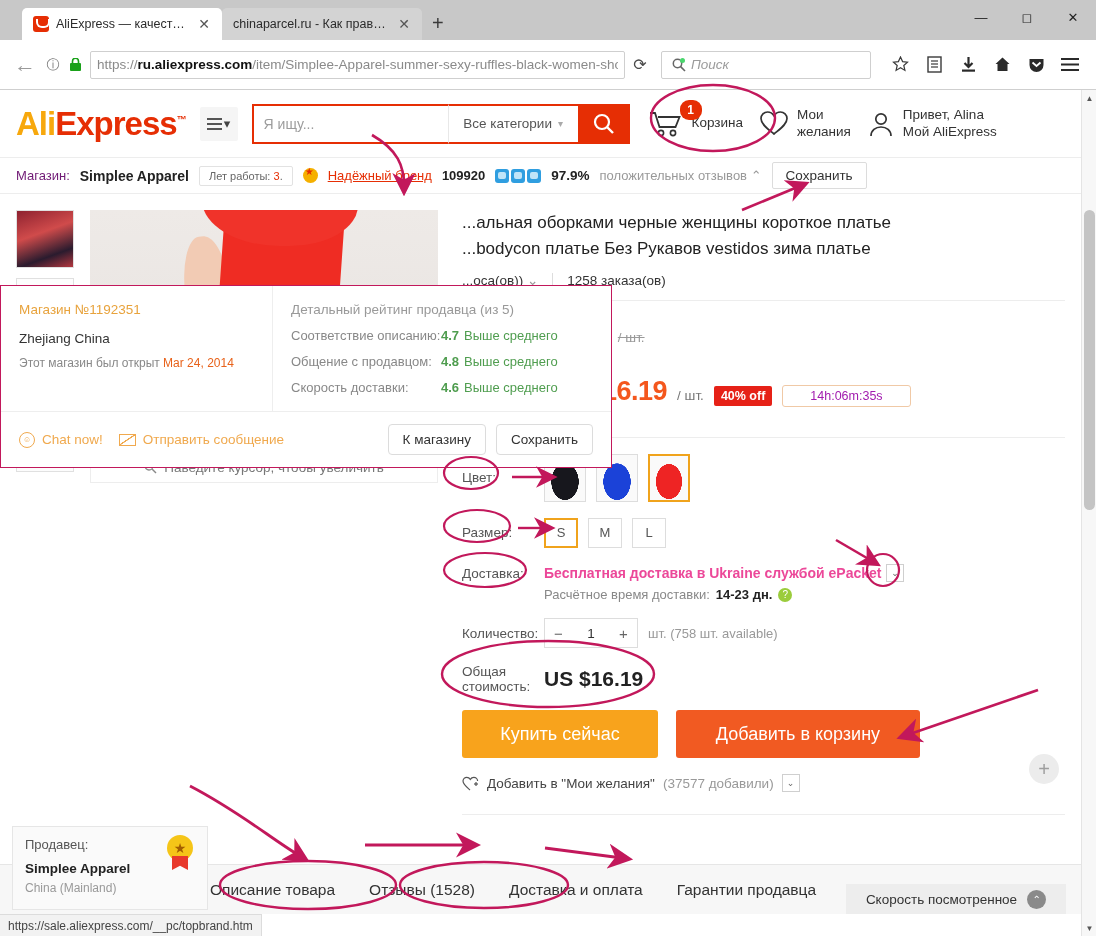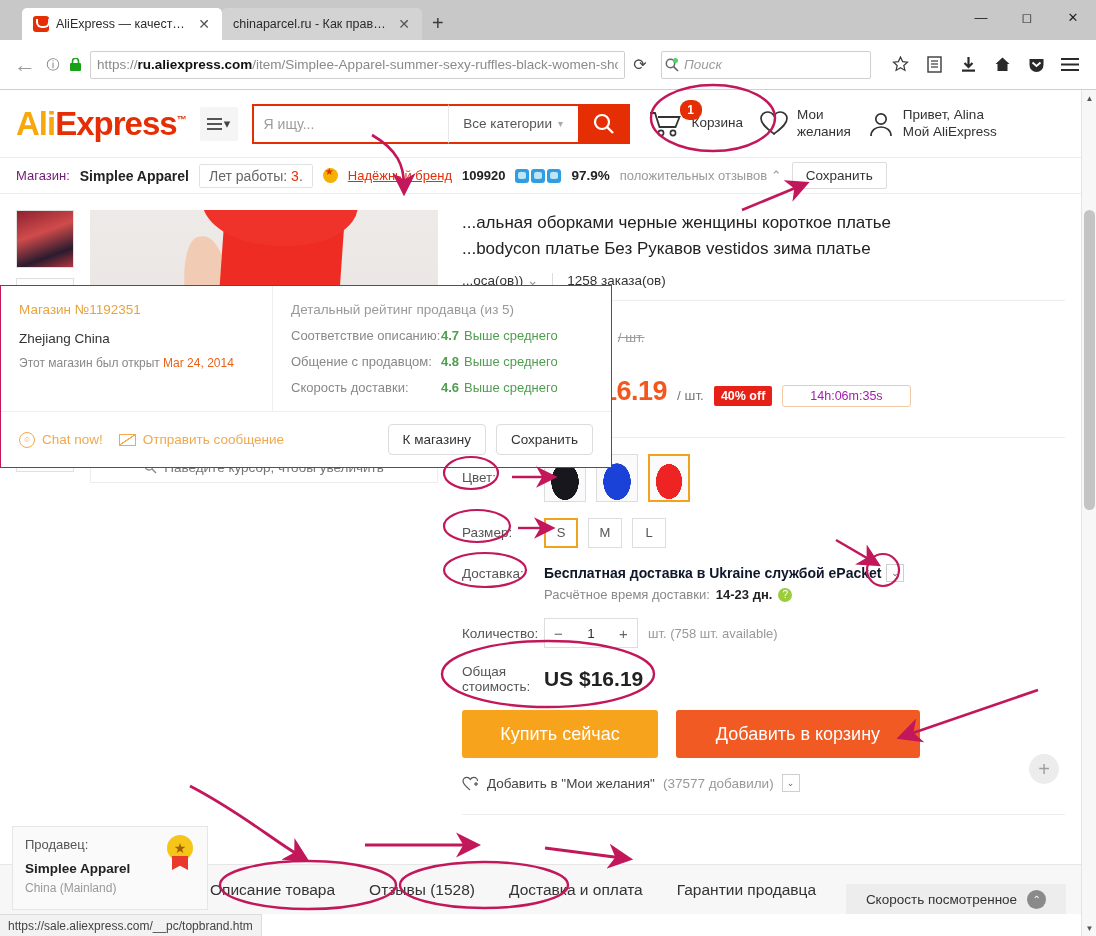--- a/index.html
+++ b/index.html
@@ -54,21 +54,21 @@
   .urlbox {
     flex: 0 0 auto; width: 535px; height: 28px; display: flex; align-items: center;
     border: 1px solid #cfcfcf; border-radius: 2px; background: #fff; margin-left: 4px;
     padding: 0 6px; overflow: hidden;
   }
   .urltext { font-size: 13.5px; color: #8a8a8a; white-space: nowrap; overflow: hidden; }
   .urltext b { color: #111; font-weight: 600; }
   .reload { width: 30px; text-align:center; color:#4a4a4a; font-size: 16px; cursor:pointer; }
   .searchbox {
     flex: 0 0 auto; width: 210px; height: 28px; display:flex; align-items:center; gap:5px;
-    border: 1px solid #cfcfcf; border-radius: 2px; padding: 0 3px; margin-left: 6px;
+    border: 1px solid #cfcfcf; border-radius: 2px; padding: 0 10px; margin-left: 6px;
   }
   .searchbox .ph { font-size: 13.5px; color: #9b9b9b; font-style: italic; }
   .navicons { display: flex; align-items: center; margin-left: auto; gap: 2px; padding-right: 2px; }
   .navicons div { width: 32px; height: 30px; display:flex; align-items:center; justify-content:center; cursor: pointer; }
 
   
   .page { position: absolute; left: 0; top: 90px; width: 1081px; height: 846px; background: #fff; overflow: hidden; }
 
   
   .ae-header { height: 68px; display: flex; align-items: center; padding: 0 16px; border-bottom: 1px solid #ededed; }
@@ -108,21 +108,21 @@
     display: flex; align-items: center; justify-content: center; padding: 0 5px; font-weight: bold;
   }
 
   
   .storebar {
     height: 36px; display: flex; align-items: center; gap: 10px; padding: 0 16px;
     border-bottom: 1px solid #ededed; font-size: 13px; color: #444;
   }
   .storebar .lab { color: #701a75; }
   .storebar .sname { font-weight: bold; color: #222; font-size: 14px; }
-  .yrs { border: 1px solid #e2e2e2; padding: 3px 9px; font-size: 14px; color: #666; border-radius:2px; }
+  .yrs { border: 1px solid #e2e2e2; padding: 3px 9px; font-size: 11px; color: #666; border-radius:2px; }
   .yrs em { color: #e62e04; font-style: normal; }
   .brandlink { color: #e62e04; text-decoration: underline; font-size: 13px; cursor: pointer; }
   .medal { width: 15px; height: 15px; border-radius: 50%; background: #f5b000; position: relative; display:inline-block; }
   .medal::after { content:"★"; position:absolute; left:2px; top:-2px; font-size:10px; color:#e62e04; }
   .feedcount { font-weight: bold; color: #222; font-size: 13px; }
   .crowns { display: flex; gap: 2px; }
   .crown { width: 14px; height: 14px; background: #2f9ee0; border-radius: 3px; position: relative; }
   .crown::after { content:""; position:absolute; left:3px; top:3px; width:8px; height:7px; background:#bfe4f8; border-radius:2px; }
   .pct { font-weight: bold; color: #222; font-size: 13.5px; }
   .pos { color: #999; font-size: 13px; cursor:pointer; }
@@ -184,21 +184,21 @@
   .swatch { width: 42px; height: 48px; border: 1px solid #ddd; background: #fff; cursor: pointer; position: relative; overflow:hidden;}
   .swatch.sel { border: 2px solid #f0a31c; }
   .sw-black { background: radial-gradient(ellipse at 50% 58%, #17171d 0 48%, #fafafa 49%); }
   .sw-blue  { background: radial-gradient(ellipse at 50% 58%, #1b42d8 0 48%, #fafafa 49%); }
   .sw-red   { background: radial-gradient(ellipse at 50% 58%, #ee2424 0 48%, #fafafa 49%); }
   .sizebox {
     min-width: 34px; height: 30px; border: 1px solid #ddd; background: #fff; cursor:pointer;
     display: flex; align-items: center; justify-content: center; font-size: 13px; color: #555; padding: 0 10px;
   }
   .sizebox.sel { border: 2px solid #f0a31c; }
-  .shiptext { font-size: 14px; color: #0f172a; font-weight: bold; }
+  .shiptext { font-size: 14px; color: #ec4899; font-weight: bold; }
   .caret-sq { width: 18px; height: 18px; border: 1px solid #cfcfcf; display:inline-flex; align-items:center; justify-content:center; font-size: 9px; color:#666; cursor:pointer; background:#fff; vertical-align: middle; }
   .shipsub { font-size: 13px; color: #888; margin-top: 5px; display:flex; align-items:center; gap:6px; }
   .shipsub b { color: #222; font-weight: bold; }
   .qmark { width: 14px; height: 14px; border-radius: 50%; background: #9bcc3c; color:#fff; font-size:10px; display:inline-flex; align-items:center; justify-content:center; cursor:pointer;}
   .qtybox { display: flex; border: 1px solid #ddd; height: 30px; width: 94px; }
   .qtybox button { width: 28px; border: none; background: #fff; font-size: 15px; color: #666; cursor:pointer; font-family: "Liberation Sans", sans-serif;}
   .qtybox input { width: 38px; border: none; text-align: center; font-size: 13.5px; color: #333; outline:none; font-family: "Liberation Sans", sans-serif;}
   .qtynote { font-size: 13px; color: #999; }
   .totalprice { font-size: 21px; font-weight: bold; color: #222; }
 

